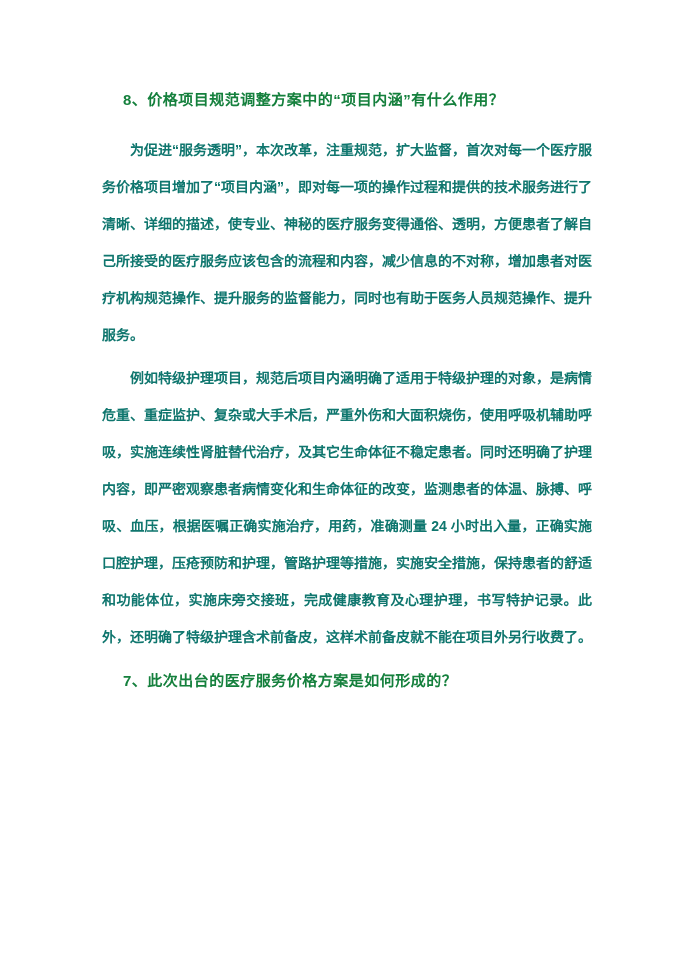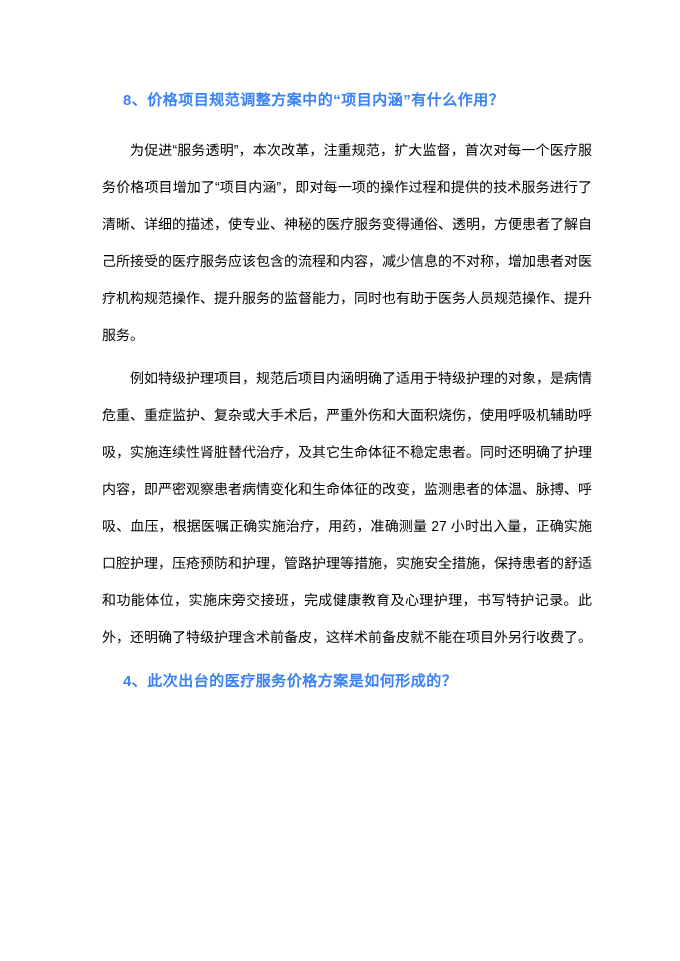--- a/index.html
+++ b/index.html
@@ -14,42 +14,43 @@
     font-family: "Liberation Sans", "DejaVu Sans", sans-serif;
   }
   .doc {
     box-sizing: content-box;
     padding: 81px 0 0 102px;
     width: 490px;
   }
   .question {
     font-size: 15px;
     font-weight: bold;
-    color: #3b82f6;
+    color: #15803d;
     line-height: 37px;
     margin: 0 0 14px 0;
     padding-left: 21px;
     letter-spacing: 0.5px;
   }
   .para {
     font-size: 14px;
-    color: #000000;
+    color: #0f766e;
     line-height: 37px;
     text-align: justify;
     text-indent: 2em;
     margin: 0 0 6px 0;
     word-break: normal;
     overflow-wrap: break-word;
+    font-weight: bold;
   }
 </style>
 </head>
 <body>
 
 <div class="doc">
   <h2 class="question">8、价格项目规范调整方案中的“项目内涵”有什么作用？</h2>
 
   <p class="para">为促进“服务透明”，本次改革，注重规范，扩大监督，首次对每一个医疗服务价格项目增加了“项目内涵”，即对每一项的操作过程和提供的技术服务进行了清晰、详细的描述，使专业、神秘的医疗服务变得通俗、透明，方便患者了解自己所接受的医疗服务应该包含的流程和内容，减少信息的不对称，增加患者对医疗机构规范操作、提升服务的监督能力，同时也有助于医务人员规范操作、提升服务。</p>
 
-  <p class="para">例如特级护理项目，规范后项目内涵明确了适用于特级护理的对象，是病情危重、重症监护、复杂或大手术后，严重外伤和大面积烧伤，使用呼吸机辅助呼吸，实施连续性肾脏替代治疗，及其它生命体征不稳定患者。同时还明确了护理内容，即严密观察患者病情变化和生命体征的改变，监测患者的体温、脉搏、呼吸、血压，根据医嘱正确实施治疗，用药，准确测量 27 小时出入量，正确实施口腔护理，压疮预防和护理，管路护理等措施，实施安全措施，保持患者的舒适和功能体位，实施床旁交接班，完成健康教育及心理护理，书写特护记录。此外，还明确了特级护理含术前备皮，这样术前备皮就不能在项目外另行收费了。</p>
+  <p class="para">例如特级护理项目，规范后项目内涵明确了适用于特级护理的对象，是病情危重、重症监护、复杂或大手术后，严重外伤和大面积烧伤，使用呼吸机辅助呼吸，实施连续性肾脏替代治疗，及其它生命体征不稳定患者。同时还明确了护理内容，即严密观察患者病情变化和生命体征的改变，监测患者的体温、脉搏、呼吸、血压，根据医嘱正确实施治疗，用药，准确测量 24 小时出入量，正确实施口腔护理，压疮预防和护理，管路护理等措施，实施安全措施，保持患者的舒适和功能体位，实施床旁交接班，完成健康教育及心理护理，书写特护记录。此外，还明确了特级护理含术前备皮，这样术前备皮就不能在项目外另行收费了。</p>
 
-  <h2 class="question">4、此次出台的医疗服务价格方案是如何形成的？</h2>
+  <h2 class="question">7、此次出台的医疗服务价格方案是如何形成的？</h2>
 
 </div>
 
 </body></html>

